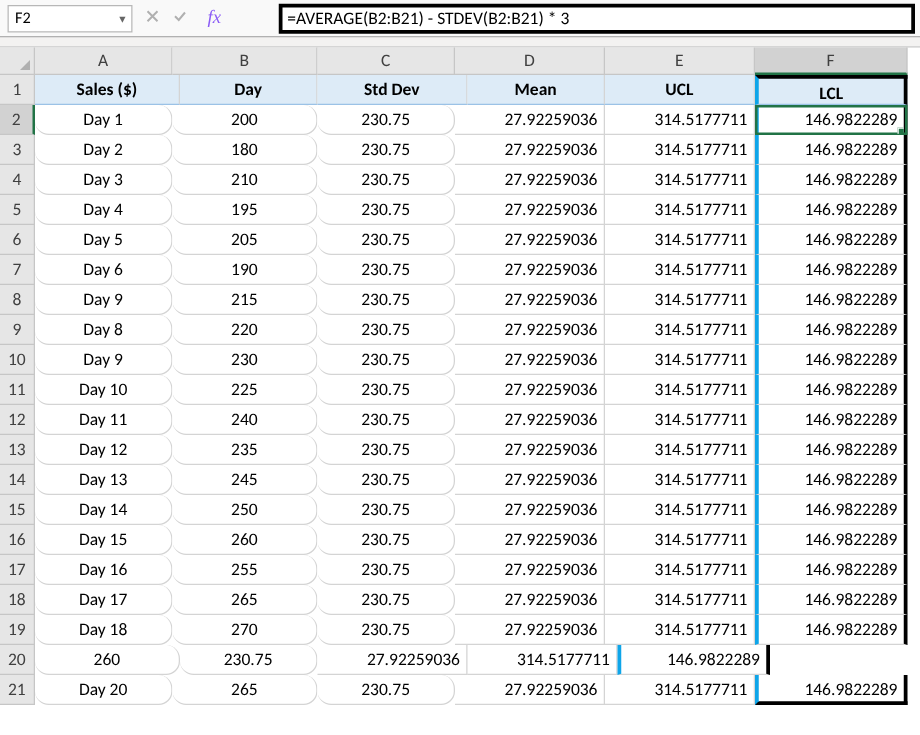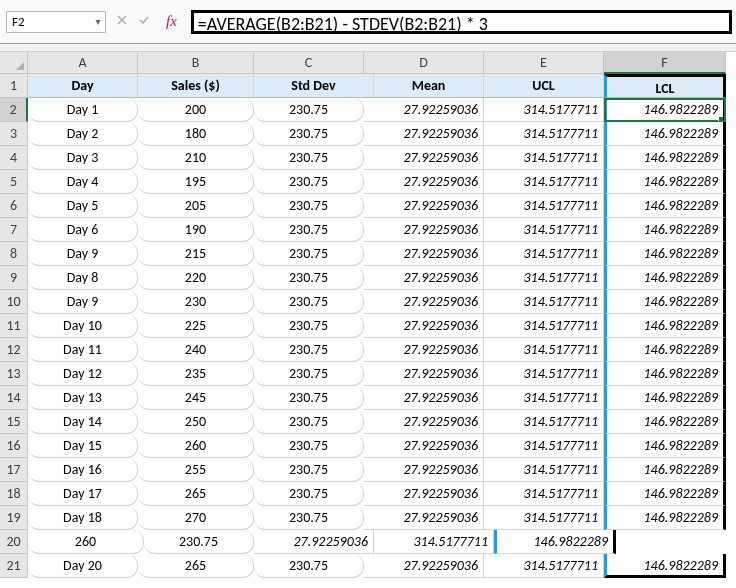--- a/index.html
+++ b/index.html
@@ -8,21 +8,21 @@
     font-size: 14px;
     background: #fff;
     width: 736px;
     height: 588px;
     overflow: hidden;
   }
   
   .formula-bar {
     display: flex;
     align-items: center;
-    height: 44px;
+    height: 30px;
     border-bottom: 1px solid #999;
     background: #f9f9f9;
   }
   .name-box {
     width: 100px;
     height: 22px;
     margin: 0 6px;
     border: 1px solid #b7b7b7;
     background: #fff;
     display: flex;
@@ -42,33 +42,35 @@
     align-items: center;
     gap: 10px;
     color: #9a9a9a;
     padding: 0 8px 0 4px;
     font-size: 14px;
   }
   .fb-btns svg { width: 12px; height: 12px; }
   .fx {
     font-style: italic;
     font-family: "Times New Roman", serif;
-    color: #be185d;
+    color: #8b5cf6;
     font-size: 15px;
     padding: 0 6px;
   }
   .formula-input {
     flex: 1;
     height: 24px;
     border: 3px solid #000;
     background: #fff;
     display: flex;
+    align-items: center;
     padding-left: 4px;
-    font-size: 18px;
+    font-size: 14px;
     margin-right: 4px;
+    margin-left: 32px;
   }
   
   .fb-under {
     height: 8px;
     background: #f3f2f1;
     border-bottom: 1px solid #ccc;
   }
   .sheet-wrap {
     display: flex;
   }
@@ -139,21 +141,21 @@
   .w-c { width: 110px; }
   .w-d { width: 120px; }
   .w-e { width: 120px; }
   .w-f { width: 122px; }
   .header-cell {
     background: #ddebf7;
     font-weight: bold;
     text-align: center;
     border-bottom: 1px solid #9bc2e6;
   }
-  .tr { text-align: right; font-style: italic; }
+  .tr { text-align: right; }
   .tc { text-align: center; border-radius: 11px; }
   
   .fcol-bl { border-left: 3px solid #0ea5e9; }
   .fcol-br { border-right: 3px solid #000; }
   .fcol-bt { border-top: 3px solid #000; }
   .fcol-bb { border-bottom: 3px solid #000; }
   
   .active-cell {
     outline: 2px solid #217346;
     outline-offset: -2px;
@@ -204,22 +206,22 @@
     <div class="ch w-b">B</div>
     <div class="ch w-c">C</div>
     <div class="ch w-d">D</div>
     <div class="ch w-e">E</div>
     <div class="ch w-f active">F</div>
   </div>
 </div>
 
 <div class="row">
   <div class="rh">1</div>
+  <div class="cell header-cell w-b">Sales ($)</div>
   <div class="cell header-cell w-a">Day</div>
-  <div class="cell header-cell w-b">Sales ($)</div>
   <div class="cell header-cell w-d">Std Dev</div>
   <div class="cell header-cell w-c">Mean</div>
   <div class="cell header-cell w-e">UCL</div>
   <div class="cell header-cell w-f fcol-bl fcol-br fcol-bt">LCL</div>
 </div>
 
 <div id="data-rows">
     <div class="row">
       <div class="rh active">2</div>
       <div class="cell w-a tc">Day 1</div>

